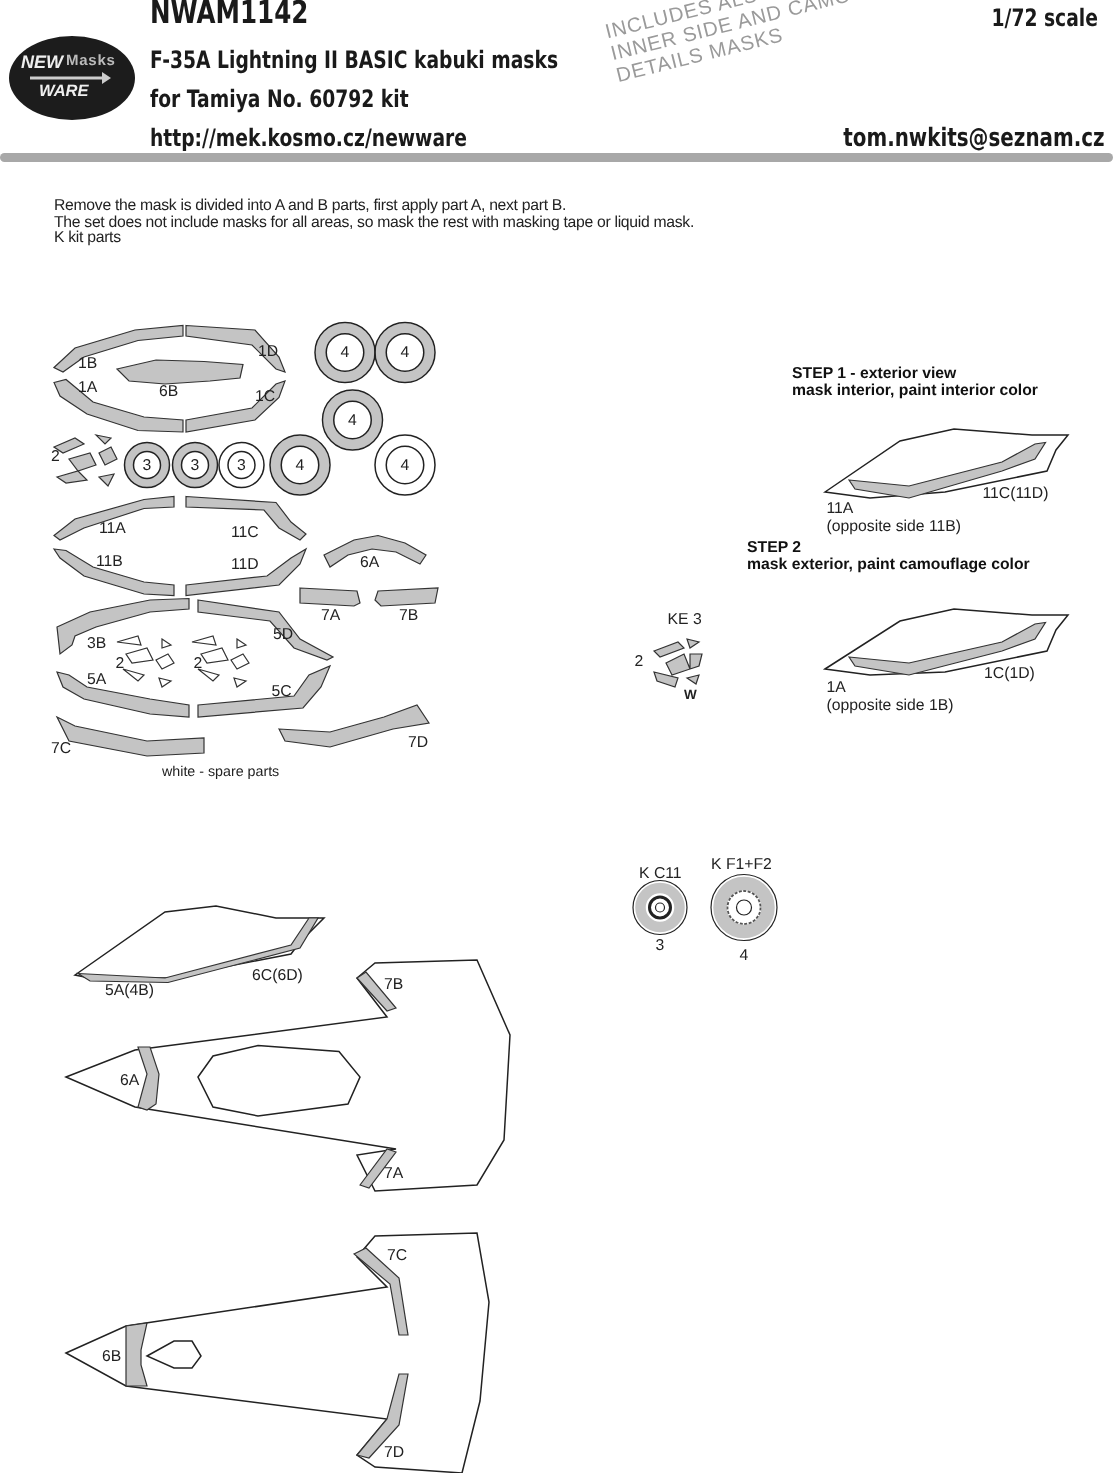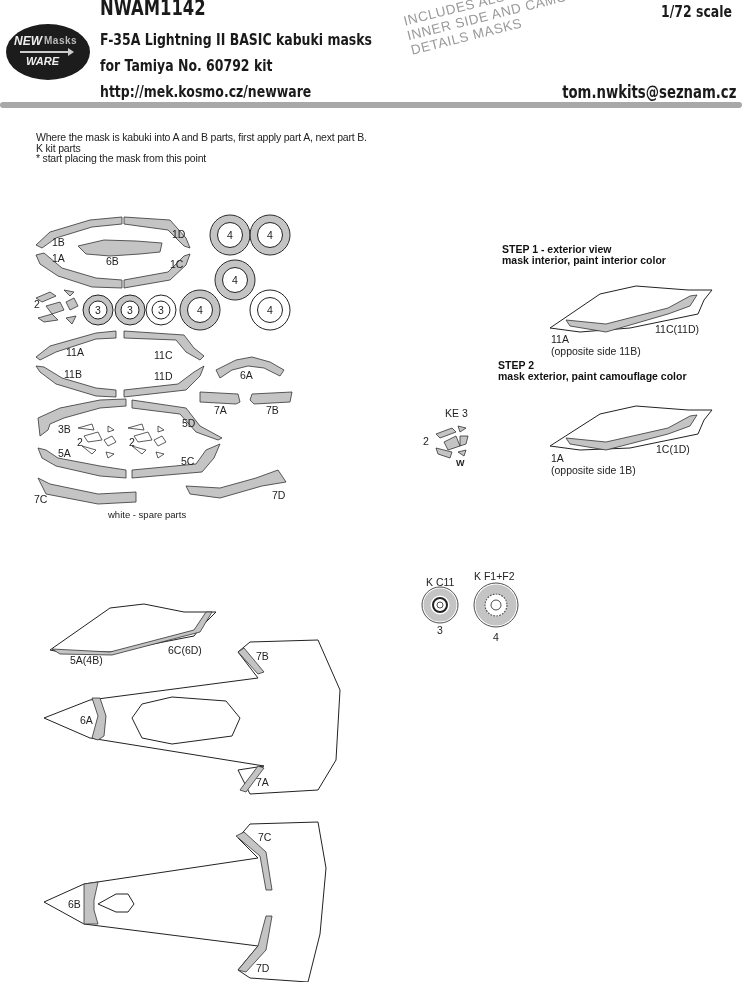--- a/index.html
+++ b/index.html
@@ -52,23 +52,23 @@
 <div id="scale" class="abs hdr hdr-r">1/72 scale</div>
 <div id="email" class="abs hdr hdr-r">tom.nwkits@seznam.cz</div>
 <div id="stamp" class="abs">
   <div>INCLUDES ALSO WINDOWS</div>
   <div>INNER SIDE AND CAMOUFLAGE</div>
   <div>DETAILS MASKS</div>
 </div>
 <div id="divider" class="abs"></div>
 
 <div id="notes" class="abs">
-  <div>Where the mask is kabuki into A and B parts, first apply part A, next part B.</div>
+  <div>Remove the mask is divided into A and B parts, first apply part A, next part B.</div>
+  <div>The set does not include masks for all areas, so mask the rest with masking tape or liquid mask.</div>
   <div>K kit parts</div>
-  <div>* start placing the mask from this point</div>
 </div>
 
 <svg width="742" height="982" viewBox="0 0 742 982">
 
   <path class="mask" d="M36,245 L50,232 L90,220 L122,217 L122,224 L92,227 L56,238 L42,248Z"></path>
   <path class="mask" d="M124,217 L170,220 L186,238 L190,248 L184,246 L168,230 L124,224Z"></path>
   <path class="mask" d="M36,255 L44,253 L62,268 L96,278 L122,280 L122,288 L92,287 L58,276 L40,264Z"></path>
   <path class="mask" d="M124,280 L168,272 L184,256 L190,254 L186,265 L170,280 L124,288Z"></path>
   <path class="mask" d="M78,246 L104,240 L136,241 L162,243 L160,252 L140,254 L110,256 L86,254Z"></path>
 
@@ -174,21 +174,21 @@
 <span class="lbl" style="left:58px;top:447px">5A</span>
 <span class="lbl" style="left:58px;top:423px">3B</span>
 <span class="lbl" style="left:181px;top:455px">5C</span>
 <span class="lbl" style="left:182px;top:417px">5D</span>
 <span class="lbl" style="left:77px;top:436px">2</span>
 <span class="lbl" style="left:129px;top:436px">2</span>
 <span class="lbl" style="left:34px;top:493px">7C</span>
 <span class="lbl" style="left:272px;top:489px">7D</span>
 <span class="lbl" style="left:108px;top:509px;font-size:9.5px">white - spare parts</span>
 
-<div class="step" style="left:502px;top:244px">
+<div class="step" style="left:528px;top:244px">
   <div>STEP 1 - exterior view</div>
   <div>mask interior, paint interior color</div>
 </div>
 <span class="lbl" style="left:551px;top:333px">11A</span>
 <span class="lbl" style="left:551px;top:345px">(opposite side 11B)</span>
 <span class="lbl" style="left:655px;top:323px">11C(11D)</span>
 <div class="step" style="left:498px;top:360px">
   <div>STEP 2</div>
   <div>mask exterior, paint camouflage color</div>
 </div>

